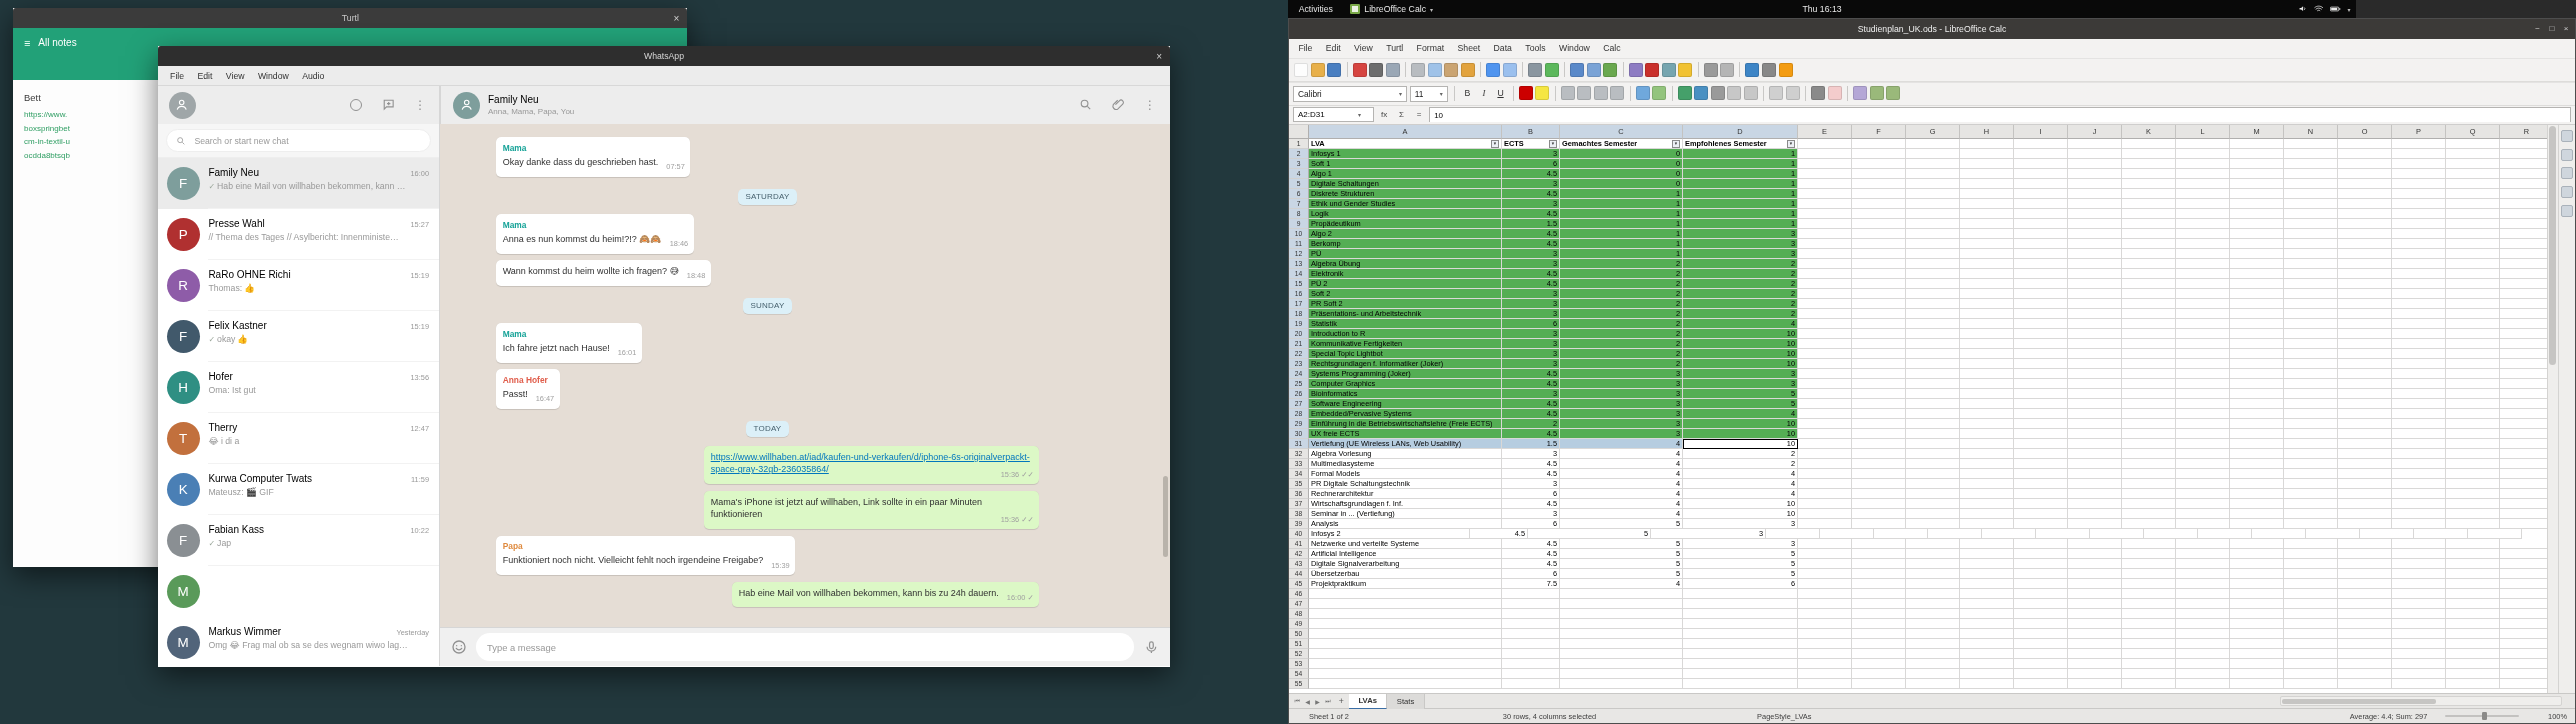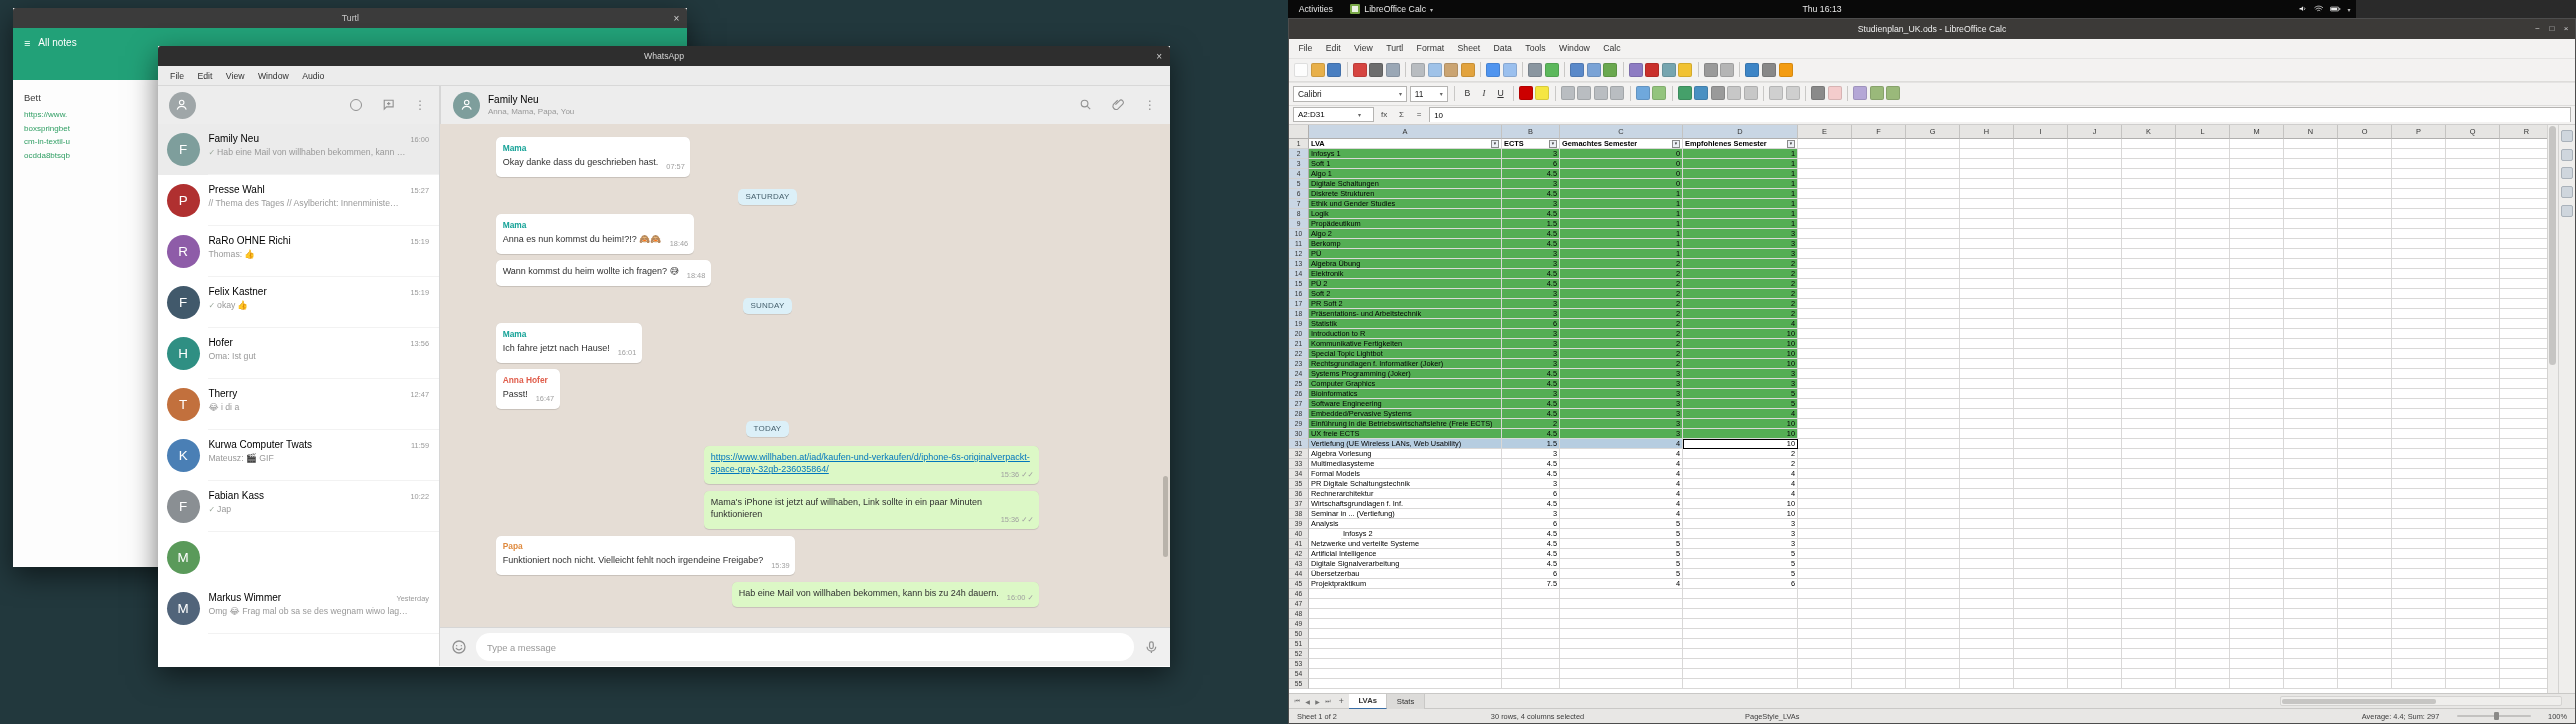--- a/index.html
+++ b/index.html
@@ -142,21 +142,21 @@
 
   .tabbar { height:14.8px; background:#e8e7e5; border-top:0.7px solid #c9c8c6; display:flex; align-items:center; padding-left:2.7px; flex:none; position:relative; }
   .tab-nav { font-size:6px; color:#777; padding:0 2.7px; }
   .add-sheet { font-size:8.7px; color:#555; padding:0 5.4px; }
   .stab { height:14.8px; display:flex; align-items:center; padding:0 9.4px; font-size:7.7px; color:#333; border-right:0.7px solid #c9c8c6; background:#dcdbd9; }
   .stab.active { background:#fff; font-weight:bold; border-bottom:1.3px solid #3a6ea5; }
   .hscroll { position:absolute; right:13.4px; top:2px; width:282px; height:10px; background:#efeeec; border:0.7px solid #d4d3d1; border-radius:2px; }
   .hthumb { position:absolute; left:1.3px; top:1.3px; bottom:1.3px; width:55%; background:#c6c5c3; border-radius:2px; }
 
   .statusbar { height:14.8px; background:#e8e7e5; border-top:0.7px solid #c9c8c6; display:flex; align-items:center; font-size:7.4px; color:#3c3c3c; padding:0 8px; flex:none; }
-  .sb-seg { white-space:nowrap; }
+  .sb-seg { white-space:nowrap;margin-left:12px; }
   .sb-sel { margin-left:154px; }
   .sb-style { margin-left:161px; }
   .sb-right { margin-left:auto; display:flex; align-items:center; gap:17.4px; }
   .zoom-slider { width:74px; height:2.7px; background:#c3c2c0; border-radius:1.3px; position:relative; }
   .zoom-handle { position:absolute; left:50%; top:-2.7px; width:5.4px; height:8px; background:#8b8a88; border-radius:1.3px; }
 
   svg { stroke:currentColor; fill:none; stroke-width:2; }
 </style>
 </head>
 <body>
@@ -210,20 +210,29 @@
             <span class="hdr-ico">
                 <span class="ring"></span>
               </span>
             <span class="hdr-ico">
               <svg width="13.4" height="13.4" viewBox="0 0 24 24">
                   <path d="M4 4h16v12H8l-4 4z"></path>
                   <path d="M12 7v6M9 10h6"></path>
                 </svg>
             </span>
             <span class="hdr-ico dots">⋮</span>
+          </div>
+          <div class="wa-search">
+            <div class="search-pill">
+              <svg width="10" height="10" viewBox="0 0 24 24" color="#9a9a9a">
+                  <circle cx="10" cy="10" r="6"></circle>
+                  <path d="M15 15l5 5"></path>
+                </svg>
+              <input placeholder="Search or start new chat" style="">
+            </div>
           </div>
           <div class="wa-chat-list" id="wa-chat-list">
               <div class="chat-item active">
                 <div class="avatar" style="background: rgb(126, 158, 156); width: 33px; height: 33px; font-size: 13.4px;">F</div>
                 <div class="chat-main">
                   <div class="chat-row1">
                     <span class="chat-name">Family Neu</span>
                     <span class="chat-time">16:00</span>
                   </div>
                   <div class="chat-prev"><span class="tick">✓</span>Hab eine Mail von willhaben bekommen, kann …</div>
@@ -1371,21 +1380,21 @@
                 <div class="cell" style="width: 54px;"></div>
                 <div class="cell" style="width: 54px;"></div>
                 <div class="cell" style="width: 54px;"></div>
                 <div class="cell" style="width: 54px;"></div>
                 <div class="cell" style="width: 54px;"></div>
                 <div class="cell" style="width: 54px;"></div>
                 <div class="cell" style="width: 54px;"></div>
               </div>
               <div class="grow">
                 <div class="rh">40</div>
-                <div class="cell" style="width: 161px; margin-left: 32px;">Infosys 2</div>
+                <div class="cell" style="width: 161px;">Infosys 2</div>
                 <div class="cell num" style="width: 58px;">4.5</div>
                 <div class="cell num" style="width: 123px;">5</div>
                 <div class="cell num" style="width: 115px;">3</div>
                 <div class="cell" style="width: 54px;"></div>
                 <div class="cell" style="width: 54px;"></div>
                 <div class="cell" style="width: 54px;"></div>
                 <div class="cell" style="width: 54px;"></div>
                 <div class="cell" style="width: 54px;"></div>
                 <div class="cell" style="width: 54px;"></div>
                 <div class="cell" style="width: 54px;"></div>

